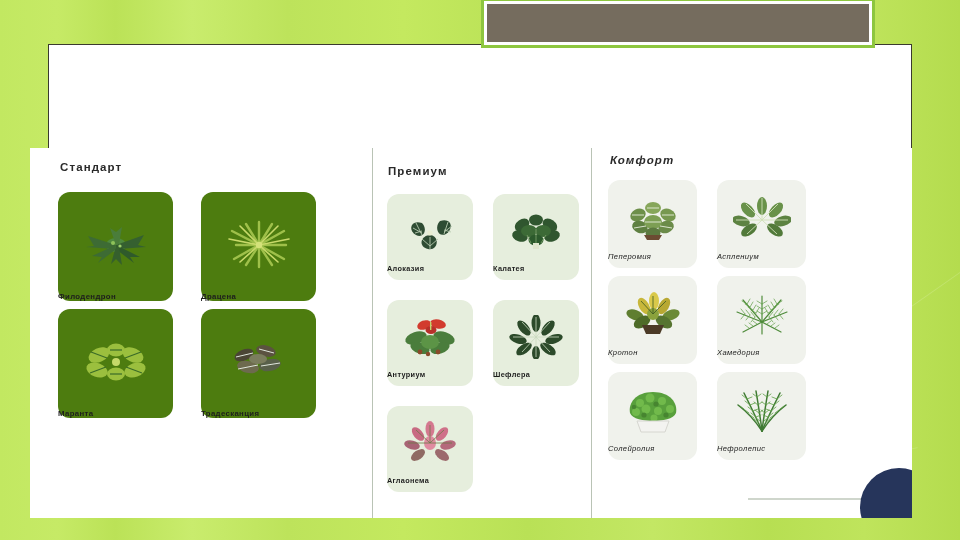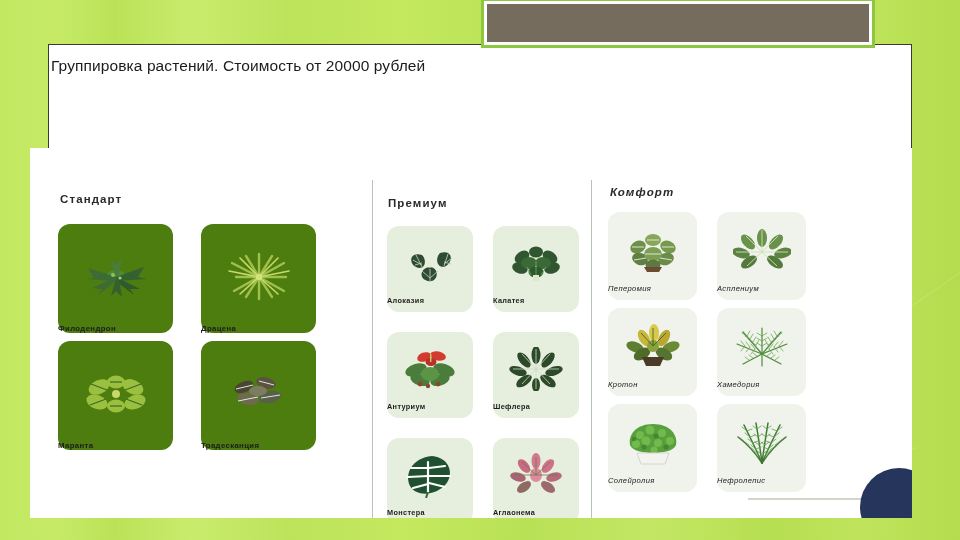--- a/index.html
+++ b/index.html
@@ -44,21 +44,21 @@
   .title{
     position:absolute;left:51px;top:57px;
     font-size:15.5px;color:#1b1b1b;letter-spacing:.1px;white-space:nowrap;
   }
 
   
   .shot{
     position:absolute;left:30px;top:148px;width:882px;height:370px;
     background:#ffffff;overflow:hidden;
   }
-  .panels{position:absolute;inset:0;display:flex;margin-top:32px;}
+  .panels{position:absolute;inset:0;display:flex;}
   .panel{position:relative;box-sizing:border-box;}
   .panel.p1{width:342px;background:#ffffff;}
   .panel.p2{width:220px;background:#ffffff;border-left:1px solid #b9c3b5;border-right:1px solid #b9c3b5;}
   .panel.p3{width:320px;background:#ffffff;font-style:italic;}
 
   .panel-title{
     position:absolute;font-size:11.5px;font-weight:bold;color:#2a2a2a;
     letter-spacing:1.1px;
   }
   .p1 .panel-title{left:30px;top:13px;}
@@ -115,21 +115,20 @@
     <i style="left:840px;top:300px;width:160px;height:1px;transform:rotate(-35deg);"></i>
     <i style="left:700px;top:470px;width:220px;height:1px;transform:rotate(-12deg);"></i>
   </div>
 
   <div class="frame"></div>
 
   <div class="top-photo">
     <div class="inner"></div>
   </div>
 
-  <div class="title">Группировка растений. Стоимость от 20000 рублей</div>
 
   <div class="shot">
     <div class="panels">
 
       <div class="panel p1">
         <div class="panel-title">Стандарт</div>
         <div class="grid">
 
           <div class="card">
             <div class="thumb">
@@ -334,38 +333,20 @@
                     <path d="M27 22 L50 22"></path>
                   <path d="M27 22 L13 37"></path>
                     <path d="M27 22 L41 37"></path>
                     <path d="M27 22 L27 42"></path>
                 </g>
               </svg>
             </div>
             <div class="plant-name">Шефлера</div>
           </div>
 
-          <div class="card">
-            <div class="thumb">
-              <svg width="56" height="46" viewBox="0 0 56 46">
-                <path d="M30 4 C 10 6 2 22 8 34 C 14 45 34 44 44 32 C 52 22 48 6 30 4 Z" fill="#1f5130"></path>
-                <g stroke="#ffffff" stroke-width="2.2" fill="none" stroke-linecap="round">
-                  <path d="M26 10 L26 40"></path>
-                  <path d="M26 16 L9 16"></path>
-                    <path d="M26 24 L6 25"></path>
-                    <path d="M26 32 L11 36"></path>
-                  <path d="M27 16 L43 14"></path>
-                    <path d="M27 24 L48 24"></path>
-                    <path d="M27 31 L43 35"></path>
-                </g>
-                <path d="M26 40 L24 46" stroke="#2c6b3b" stroke-width="2" fill="none"></path>
-              </svg>
-            </div>
-            <div class="plant-name">Монстера</div>
-          </div>
 
           <div class="card">
             <div class="thumb">
               <svg width="54" height="44" viewBox="0 0 54 44">
                 <g>
                   <ellipse cx="27" cy="8" rx="4.5" ry="8" fill="#d4788f"></ellipse>
                   <ellipse cx="15" cy="13" rx="4.5" ry="8" transform="rotate(-40 15 13)" fill="#c86a82"></ellipse>
                   <ellipse cx="39" cy="13" rx="4.5" ry="8" transform="rotate(40 39 13)" fill="#cf7189"></ellipse>
                   <ellipse cx="9" cy="24" rx="4.5" ry="8" transform="rotate(-75 9 24)" fill="#a86474"></ellipse>
                   <ellipse cx="45" cy="24" rx="4.5" ry="8" transform="rotate(75 45 24)" fill="#b56a7c"></ellipse>

